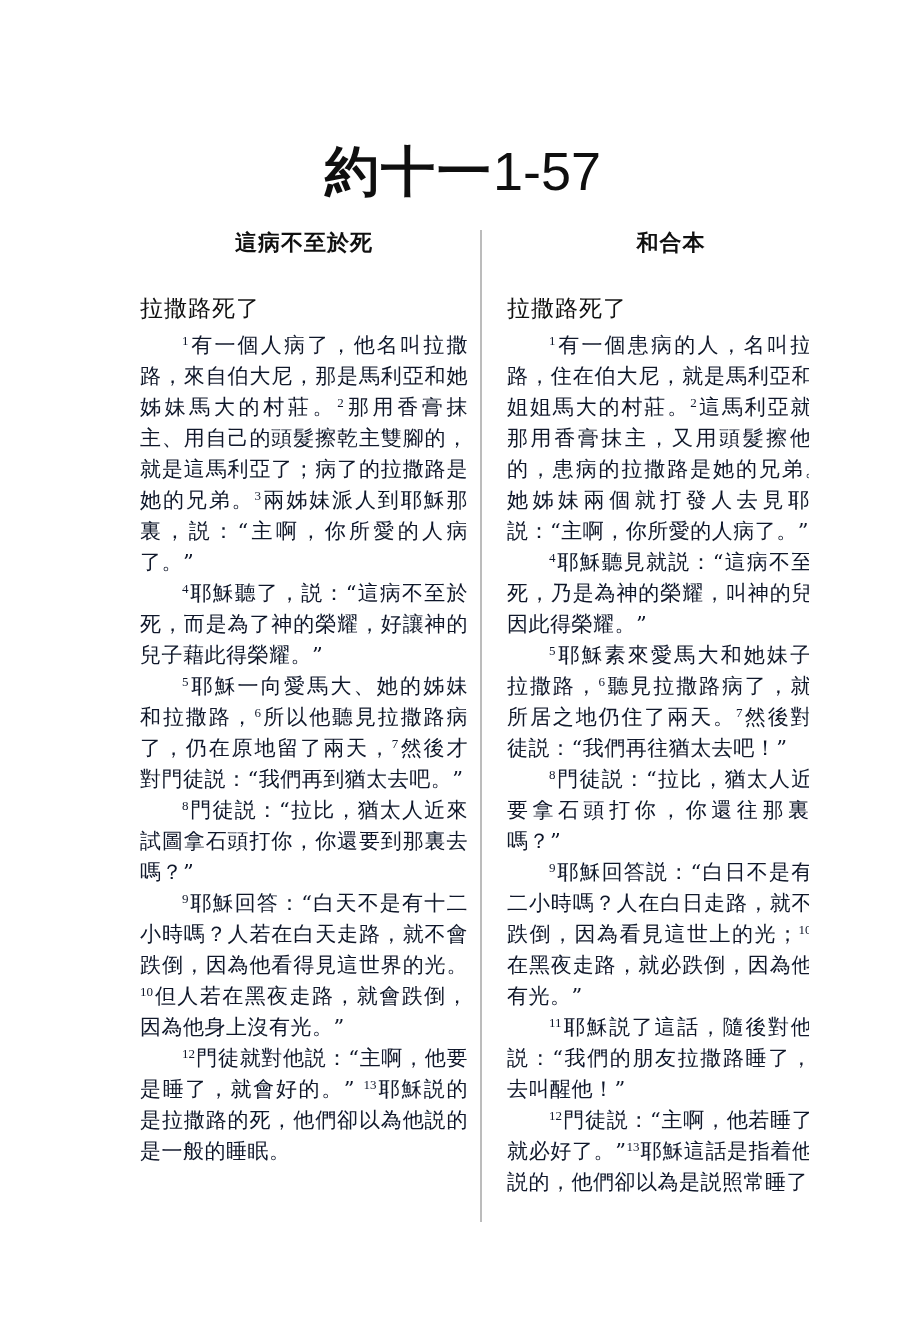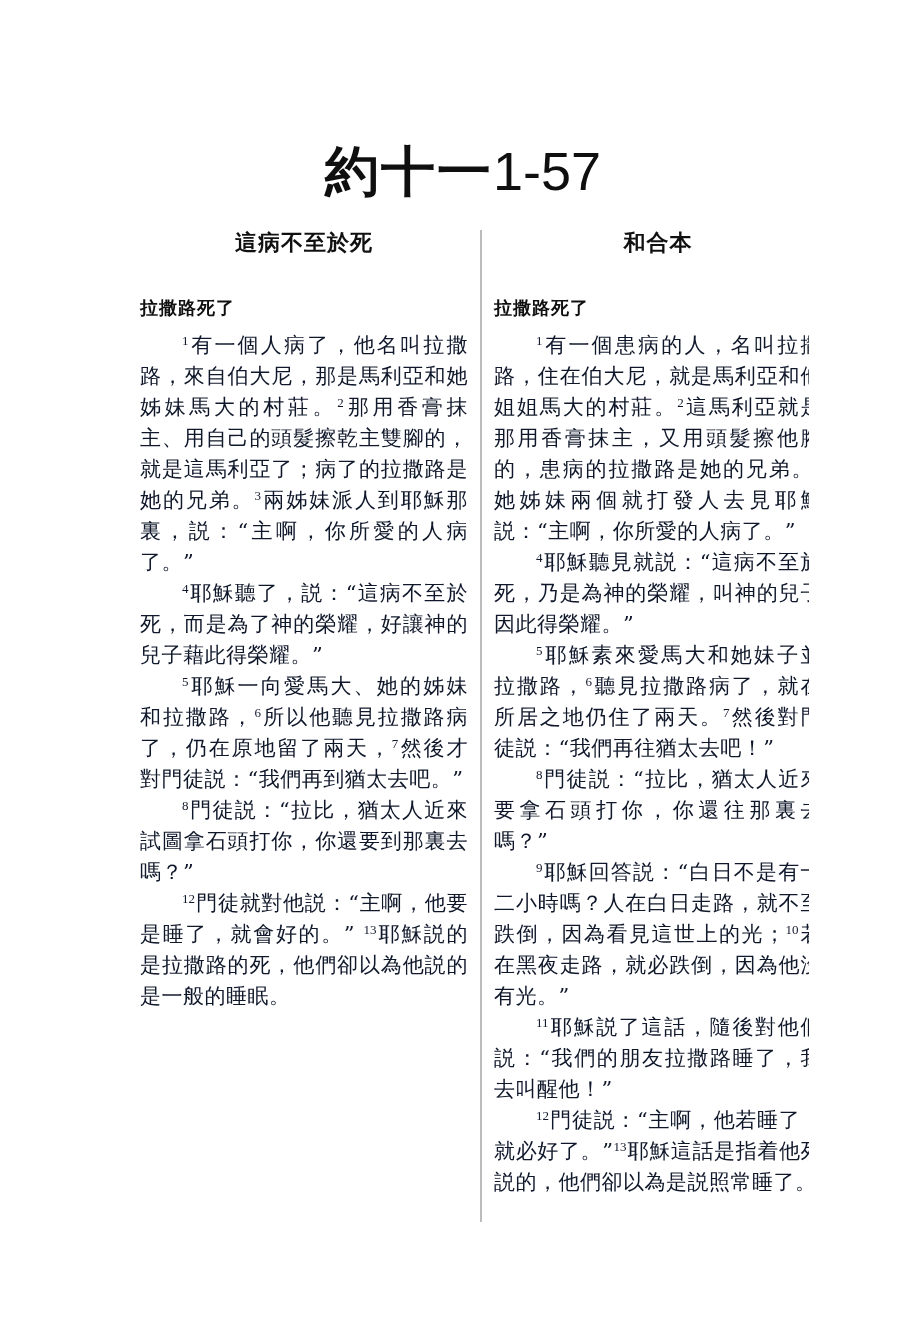--- a/index.html
+++ b/index.html
@@ -30,40 +30,40 @@
   .columns {
     position: absolute;
     top: 230px;
     left: 140px;
     width: 682px;
     display: flex;
     align-items: flex-start;
   }
   .col { width: 328px; flex: none; }
   .col.left  { margin-right: 12px; }
-  .col.right { margin-left: 12px; }
+  .col.right { margin-left: 25px; }
   .divider {
     width: 2px;
     height: 992px;
     background: #bcbcbc;
     flex: none;
   }
   .col-header {
     text-align: center;
     font-family: "Liberation Sans", "DejaVu Sans", sans-serif;
     font-weight: 700;
     font-size: 22px;
     line-height: 25px;
     letter-spacing: 1px;
     color: #101010;
   }
   .section-heading {
     font-family: "Liberation Sans", "DejaVu Sans", sans-serif;
-    font-weight: 700;
-    font-size: 18px;
+    font-weight: 400;
+    font-size: 23px;
     line-height: 27px;
     margin-top: 40px;
     letter-spacing: 1px;
     color: #101010;
   }
   .body-text {
     margin-top: 8px;
     font-size: 21px;
     line-height: 31px;
     text-align: justify;
@@ -91,20 +91,21 @@
   <div class="columns">
 
     <div class="col left">
       <div class="col-header">這病不至於死</div>
       <h2 class="section-heading">拉撒路死了</h2>
       <div class="body-text">
           <p class="para"><sup class="verse">1</sup>有一個人病了，他名叫拉撒路，來自伯大尼，那是馬利亞和她姊妹馬大的村莊。<sup class="verse">2</sup>那用香膏抹主、用自己的頭髮擦乾主雙腳的，就是這馬利亞了；病了的拉撒路是她的兄弟。<sup class="verse">3</sup>兩姊妹派人到耶穌那裏，説：“主啊，你所愛的人病了。”</p>
           <p class="para"><sup class="verse">4</sup>耶穌聽了，説：“這病不至於死，而是為了神的榮耀，好讓神的兒子藉此得榮耀。”</p>
           <p class="para"><sup class="verse">5</sup>耶穌一向愛馬大、她的姊妹和拉撒路，<sup class="verse">6</sup>所以他聽見拉撒路病了，仍在原地留了兩天，<sup class="verse">7</sup>然後才對門徒説：“我們再到猶太去吧。”</p>
           <p class="para"><sup class="verse">8</sup>門徒説：“拉比，猶太人近來試圖拿石頭打你，你還要到那裏去嗎？”</p>
+          <p class="para"><sup class="verse">9</sup>耶穌回答：“白天不是有十二小時嗎？人若在白天走路，就不會跌倒，因為他看得見這世界的光。<sup class="verse">10</sup>但人若在黑夜走路，就會跌倒，因為他身上沒有光。”</p>
           <p class="para"><sup class="verse">12</sup>門徒就對他説：“主啊，他要是睡了，就會好的。” <sup class="verse">13</sup>耶穌説的是拉撒路的死，他們卻以為他説的是一般的睡眠。</p>
         </div>
     </div>
 
     <div class="divider"></div>
 
     <div class="col right">
       <div class="col-header">和合本</div>
       <h2 class="section-heading">拉撒路死了</h2>
       <div class="body-text">

